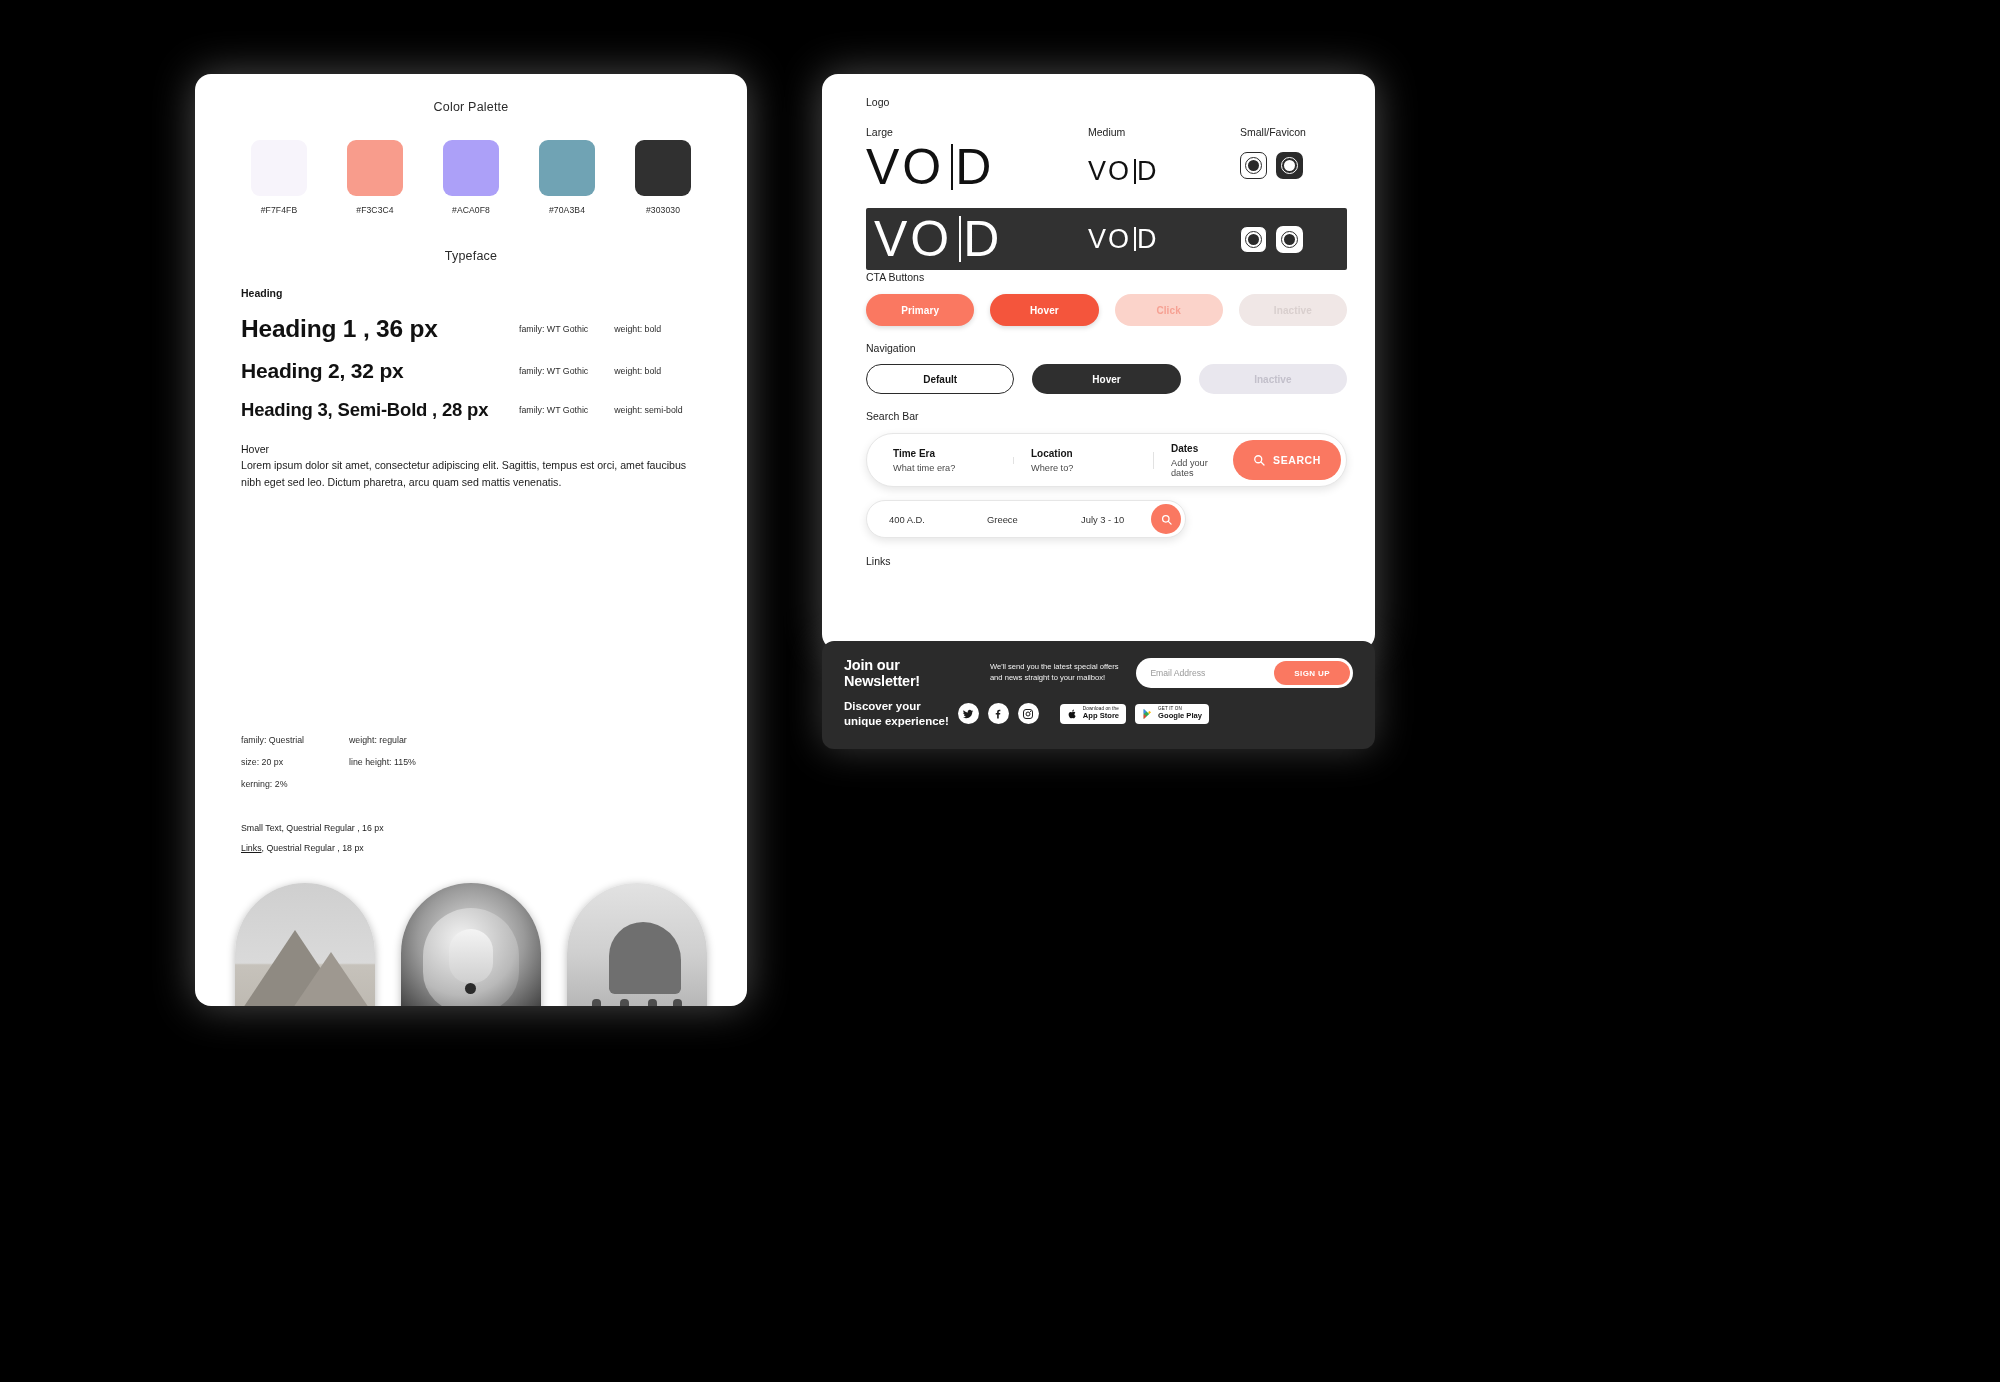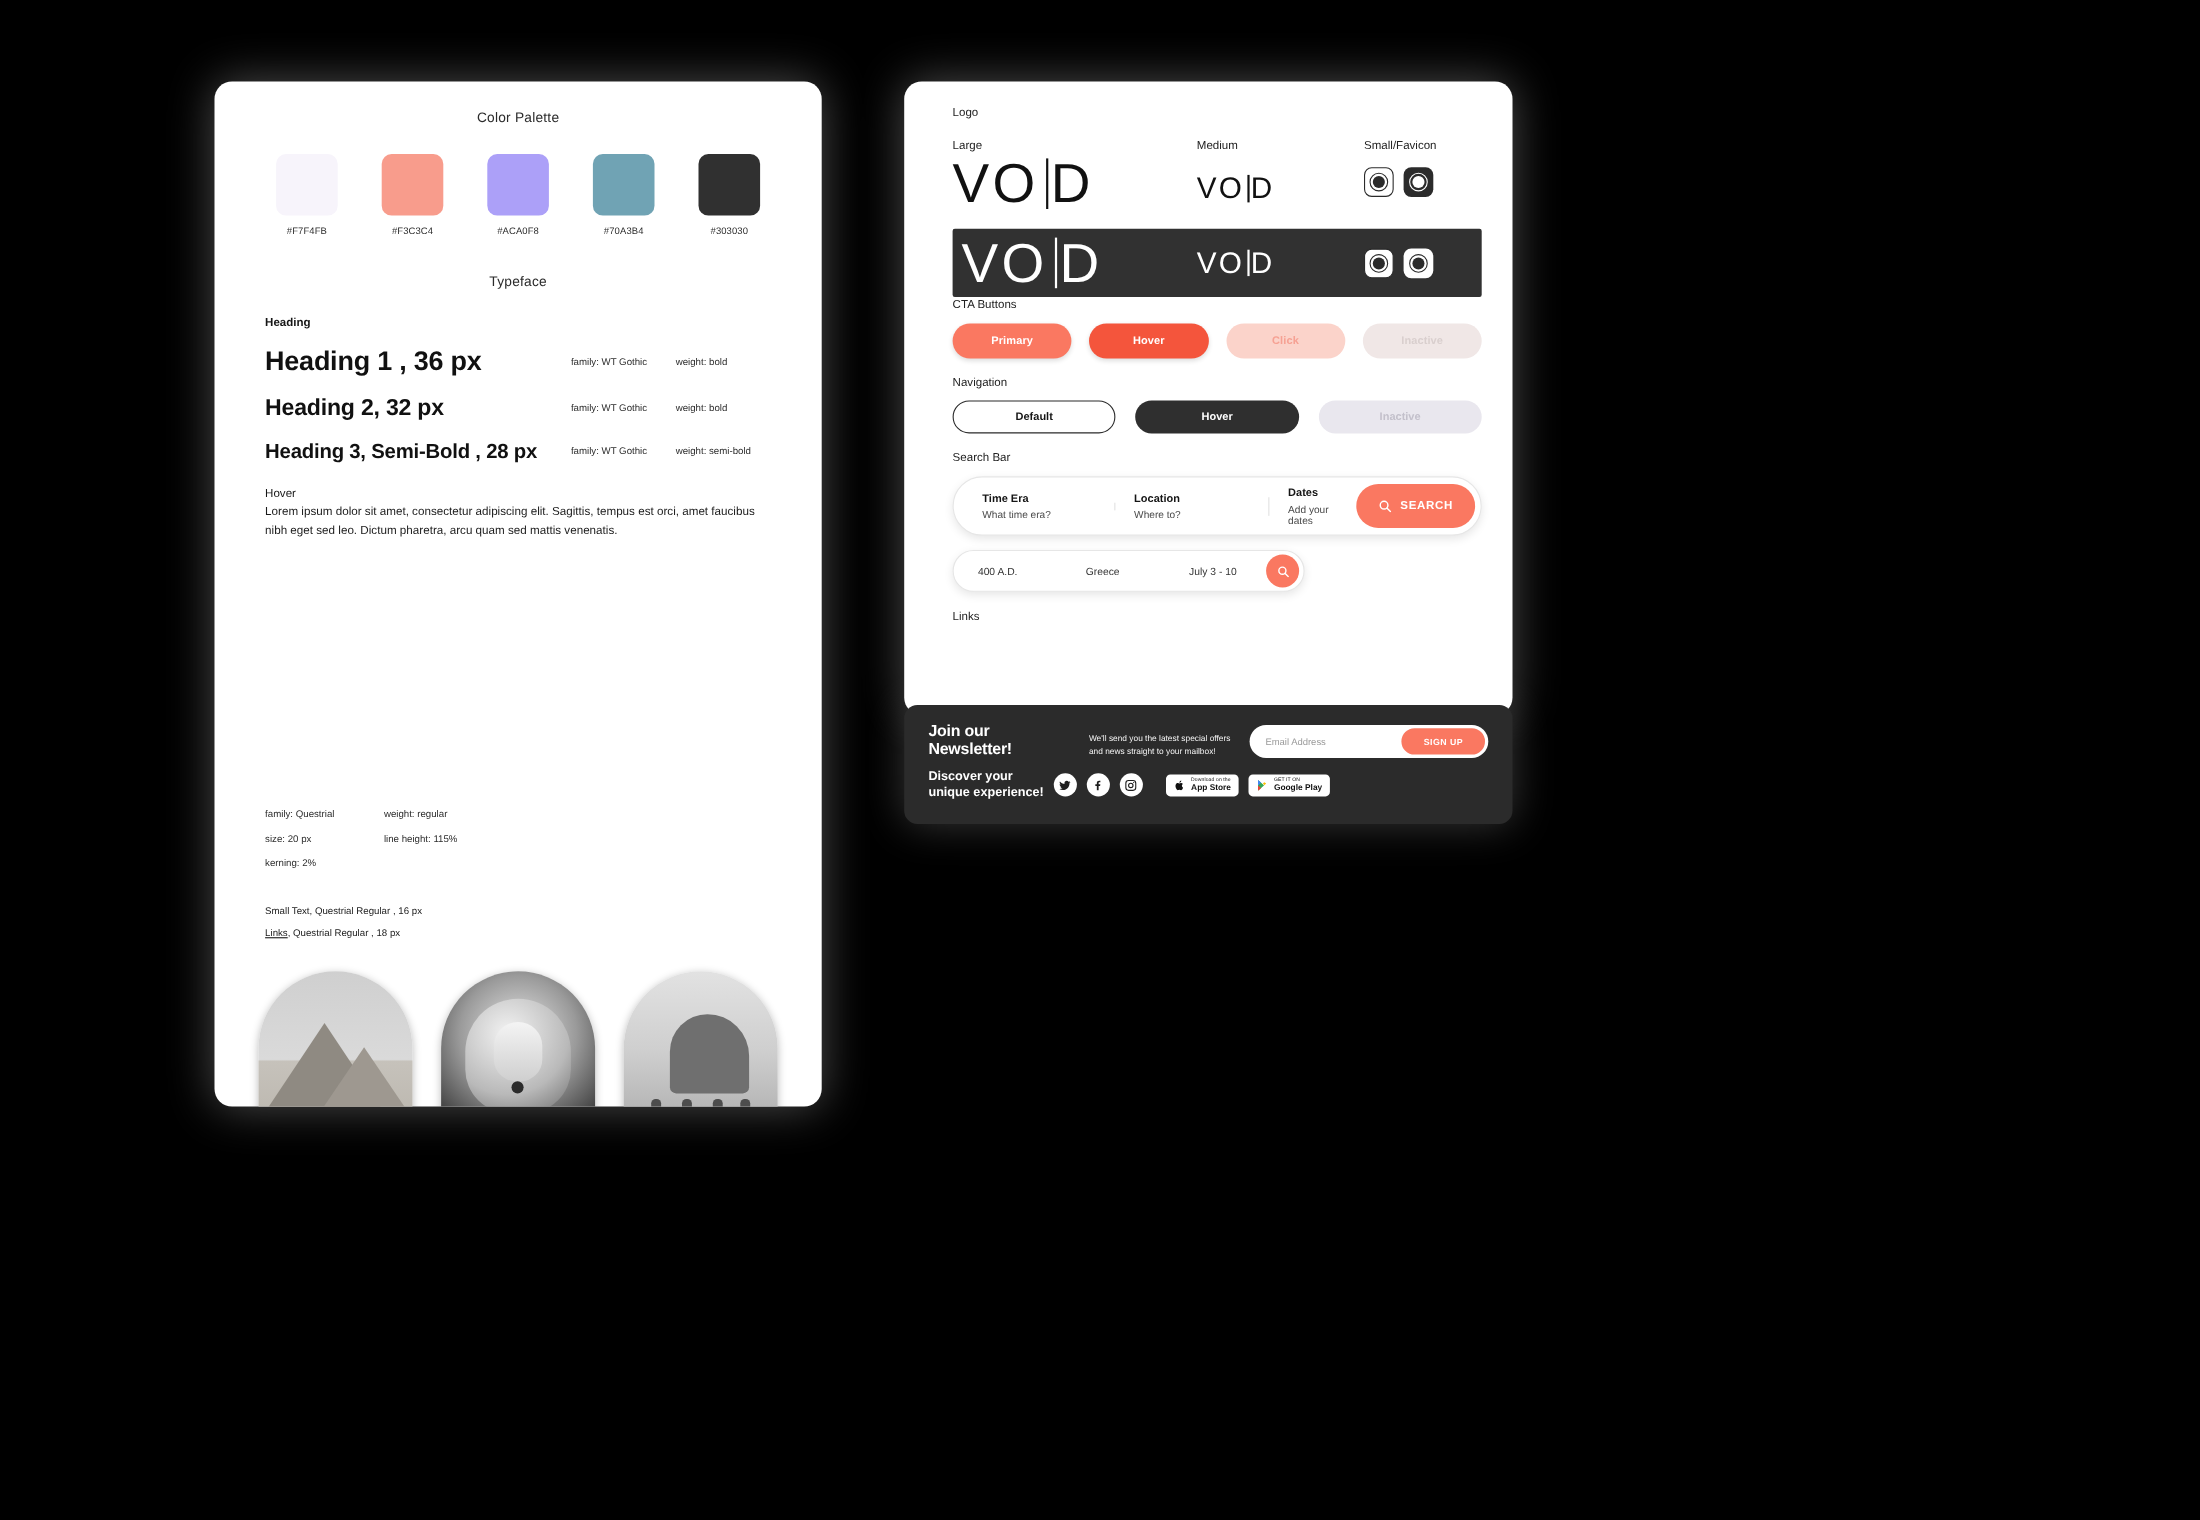--- a/index.html
+++ b/index.html
@@ -305,21 +305,21 @@
   }
 
   
   .footer {
     position: absolute; left: 822px; top: 641px;
     width: 553px; height: 108px;
     background: #2b2b2b; border-radius: 12px;
     box-shadow: 0 0 38px rgba(255,255,255,0.22);
     padding: 16px 22px 0 22px; color:#fff;
   }
-  .f-top { display:flex; align-items:flex-end; gap: 14px; }
+  .f-top { display:flex; align-items:center; gap: 14px; }
   .f-join { font-size: 14.5px; font-weight: 700; letter-spacing:-0.2px; }
   .f-desc { font-size: 7.6px; line-height:1.42; width: 136px; color:#f3f3f3; }
   .f-mail {
     margin-left:auto; width: 222px; height: 30px; background:#fff;
     border-radius: 16px; display:flex; align-items:center; padding-left: 14px;
   }
   .f-mail .ph { font-size: 8.6px; color:#9a9a9a; }
   .f-signup {
     margin-left:auto; margin-right:3px; background:#fa7861; color:#fff;
     height:24px; padding: 0 20px; border-radius:13px;

